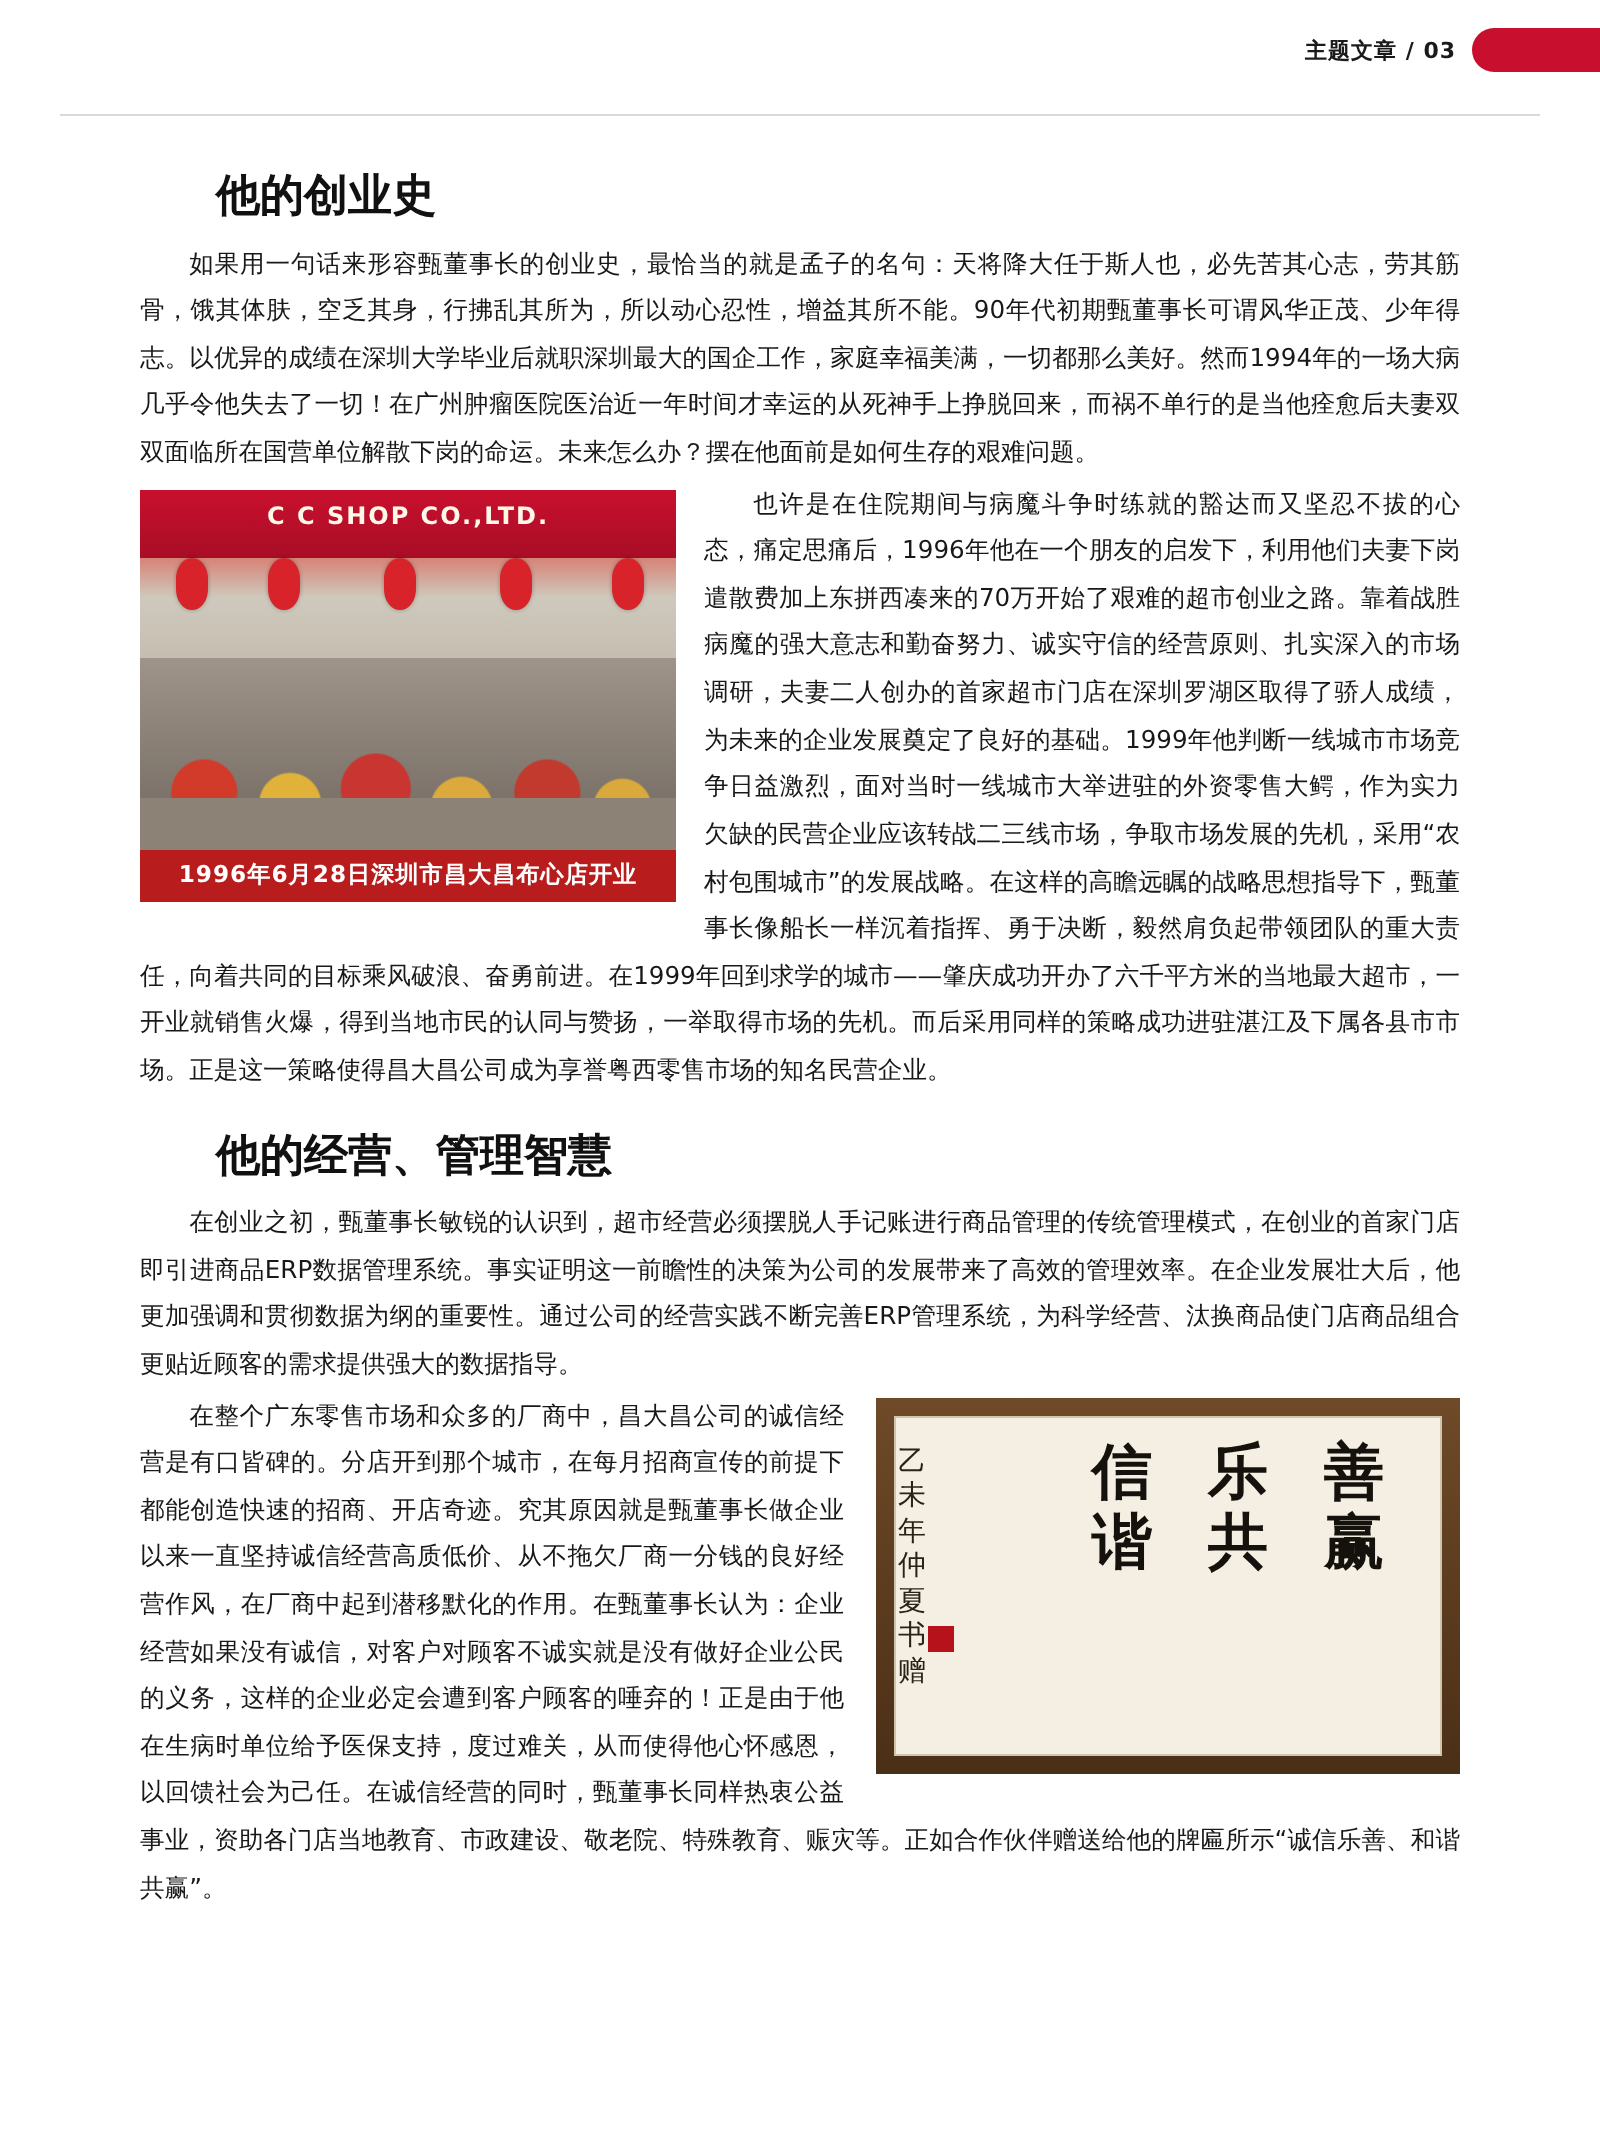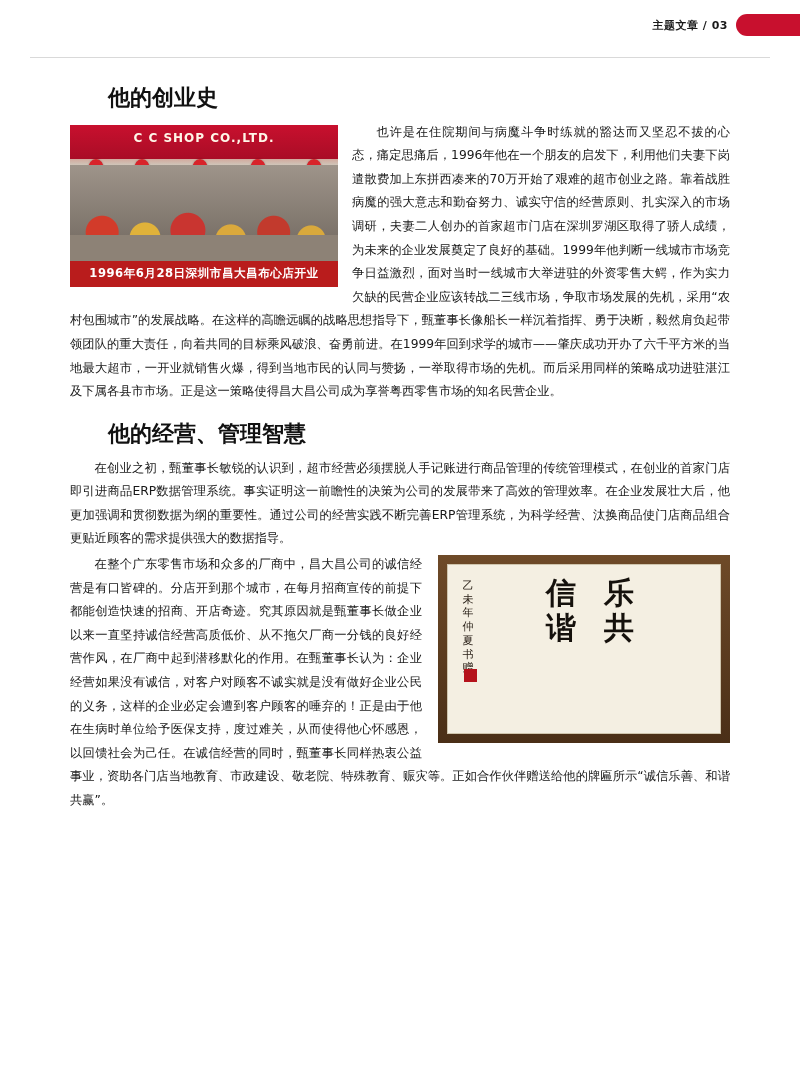--- a/index.html
+++ b/index.html
@@ -82,21 +82,21 @@
   }
 
   
   .fig-shop {
     float: left;
     width: 268px;
     margin: 4px 14px 4px 0;
   }
   .fig-shop .photo {
     width: 268px;
-    height: 136px;
+    height: 180px;
     position: relative;
     overflow: hidden;
     background: linear-gradient(#b9331f 0%, #c4402b 16%, #d8776a 17%, #cfc9bd 30%, #bdb4a6 60%, #a89d8d 100%);
   }
   .fig-shop .photo .banner {
     position: absolute;
     top: 0; left: 0; right: 0;
     height: 34px;
     background: linear-gradient(#c8102e, #a90d26);
   }
@@ -177,24 +177,24 @@
     font-size: 30px;
     line-height: 1.18;
     color: #15110c;
     font-weight: bold;
   }
   .fig-plaque .mat .c1 { right: 16px; }
   .fig-plaque .mat .c2 { right: 74px; }
   .fig-plaque .mat .c3 { right: 132px; }
   .fig-plaque .mat .sig {
     position: absolute;
-    top: 14px; left: 12px;
+    top: 14px; left: 0;
     width: 16px;
     font-family: "DejaVu Serif", "Liberation Serif", serif;
-    font-size: 11px;
+    font-size: 14px;
     line-height: 1.25;
     color: #2a2118;
     text-align: center;
   }
   .fig-plaque .mat .seal {
     position: absolute;
     left: 16px; top: 104px;
     width: 13px; height: 13px;
     background: #b5121b;
   }
@@ -205,20 +205,21 @@
 
 <div class="page-header">
   <div class="header-rule"></div>
   <div class="header-label">主题文章 / 03</div>
   <div class="header-bar"></div>
 </div>
 
 <div class="page-body">
 
   <h2 class="sec-title">他的创业史</h2>
+  <p class="para">如果用一句话来形容甄董事长的创业史，最恰当的就是孟子的名句：天将降大任于斯人也，必先苦其心志，劳其筋骨，饿其体肤，空乏其身，行拂乱其所为，所以动心忍性，增益其所不能。90年代初期甄董事长可谓风华正茂、少年得志。以优异的成绩在深圳大学毕业后就职深圳最大的国企工作，家庭幸福美满，一切都那么美好。然而1994年的一场大病几乎令他失去了一切！在广州肿瘤医院医治近一年时间才幸运的从死神手上挣脱回来，而祸不单行的是当他痊愈后夫妻双双面临所在国营单位解散下岗的命运。未来怎么办？摆在他面前是如何生存的艰难问题。</p>
 
   <div class="fig-shop">
     <div class="photo">
       <div class="banner"></div>
       <div class="banner-txt">C C SHOP CO.,LTD.</div>
       <div class="lantern" style="left:18px;"></div>
       <div class="lantern" style="left:64px;"></div>
       <div class="lantern" style="left:122px;"></div>
       <div class="lantern" style="left:180px;"></div>
       <div class="lantern" style="left:236px;"></div>
@@ -231,20 +232,21 @@
   <p class="para">也许是在住院期间与病魔斗争时练就的豁达而又坚忍不拔的心态，痛定思痛后，1996年他在一个朋友的启发下，利用他们夫妻下岗遣散费加上东拼西凑来的70万开始了艰难的超市创业之路。靠着战胜病魔的强大意志和勤奋努力、诚实守信的经营原则、扎实深入的市场调研，夫妻二人创办的首家超市门店在深圳罗湖区取得了骄人成绩，为未来的企业发展奠定了良好的基础。1999年他判断一线城市市场竞争日益激烈，面对当时一线城市大举进驻的外资零售大鳄，作为实力欠缺的民营企业应该转战二三线市场，争取市场发展的先机，采用“农村包围城市”的发展战略。在这样的高瞻远瞩的战略思想指导下，甄董事长像船长一样沉着指挥、勇于决断，毅然肩负起带领团队的重大责任，向着共同的目标乘风破浪、奋勇前进。在1999年回到求学的城市——肇庆成功开办了六千平方米的当地最大超市，一开业就销售火爆，得到当地市民的认同与赞扬，一举取得市场的先机。而后采用同样的策略成功进驻湛江及下属各县市市场。正是这一策略使得昌大昌公司成为享誉粤西零售市场的知名民营企业。</p>
   <div class="clear"></div>
 
   <h2 class="sec-title">他的经营、管理智慧</h2>
   <p class="para">在创业之初，甄董事长敏锐的认识到，超市经营必须摆脱人手记账进行商品管理的传统管理模式，在创业的首家门店即引进商品ERP数据管理系统。事实证明这一前瞻性的决策为公司的发展带来了高效的管理效率。在企业发展壮大后，他更加强调和贯彻数据为纲的重要性。通过公司的经营实践不断完善ERP管理系统，为科学经营、汰换商品使门店商品组合更贴近顾客的需求提供强大的数据指导。</p>
 
 
   <div class="fig-plaque">
     <div class="frame">
       <div class="mat">
+        <div class="col c1">善赢</div>
         <div class="col c2">乐共</div>
         <div class="col c3">信谐</div>
         <div class="sig">乙未年仲夏书赠</div>
         <div class="seal"></div>
       </div>
     </div>
   </div>
 
   <p class="para">在整个广东零售市场和众多的厂商中，昌大昌公司的诚信经营是有口皆碑的。分店开到那个城市，在每月招商宣传的前提下都能创造快速的招商、开店奇迹。究其原因就是甄董事长做企业以来一直坚持诚信经营高质低价、从不拖欠厂商一分钱的良好经营作风，在厂商中起到潜移默化的作用。在甄董事长认为：企业经营如果没有诚信，对客户对顾客不诚实就是没有做好企业公民的义务，这样的企业必定会遭到客户顾客的唾弃的！正是由于他在生病时单位给予医保支持，度过难关，从而使得他心怀感恩，以回馈社会为己任。在诚信经营的同时，甄董事长同样热衷公益事业，资助各门店当地教育、市政建设、敬老院、特殊教育、赈灾等。正如合作伙伴赠送给他的牌匾所示“诚信乐善、和谐共赢”。</p>
   <div class="clear"></div>

